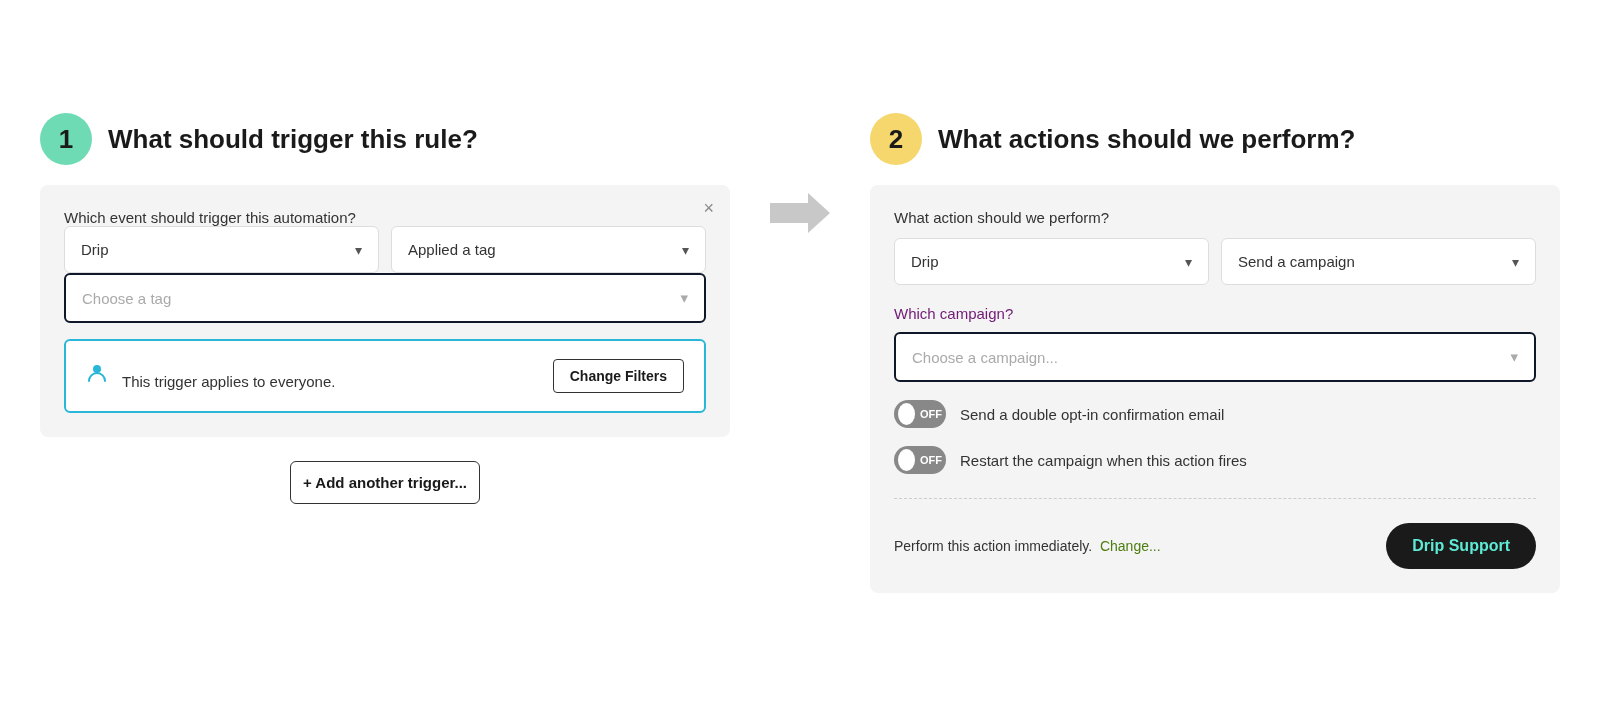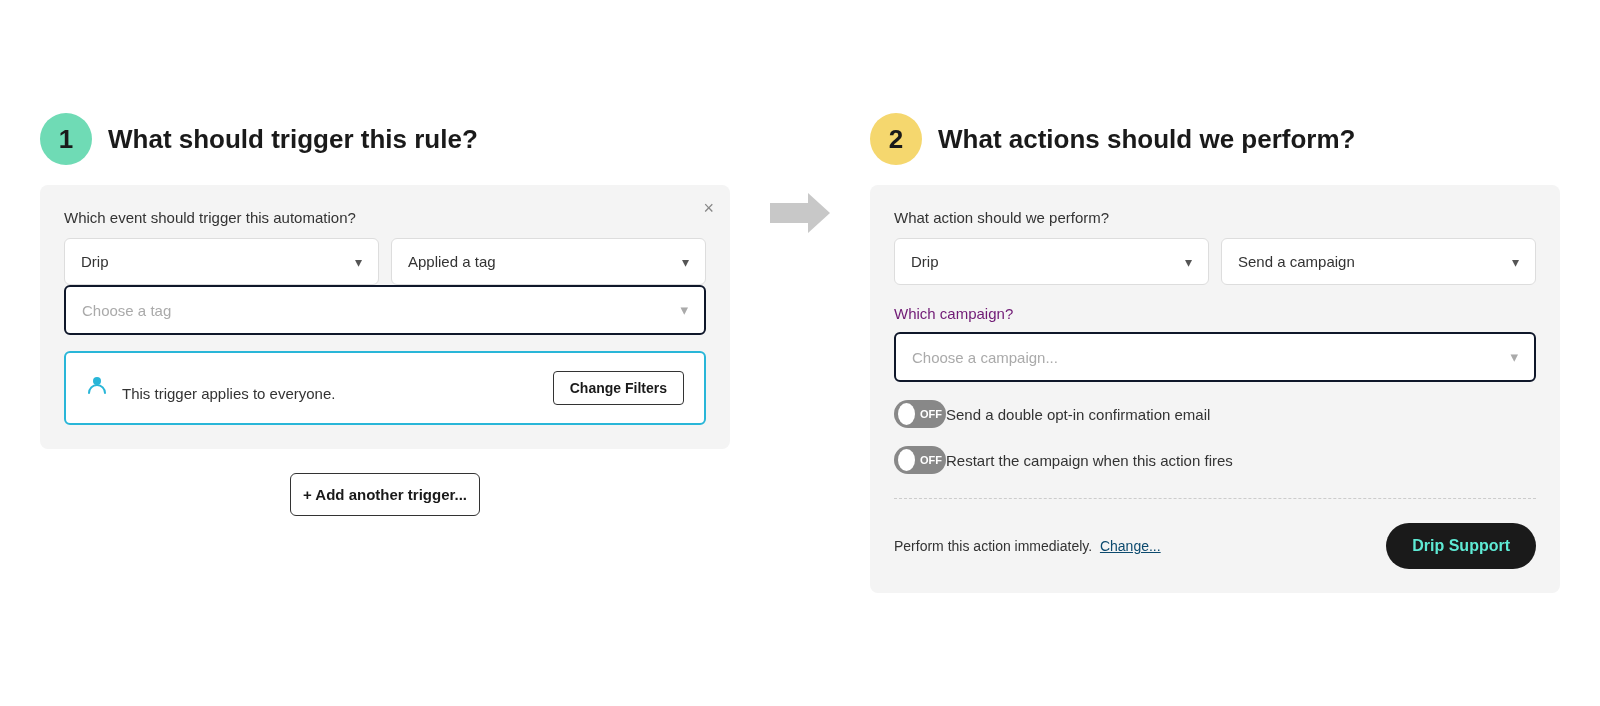--- a/index.html
+++ b/index.html
@@ -60,21 +60,21 @@
       background: none;
       border: none;
       font-size: 18px;
       color: #888;
       cursor: pointer;
       line-height: 1;
     }
     .card-label {
       font-size: 15px;
       color: #333;
-      margin-bottom: 12px;
+      margin-bottom: 0;
     }
     .select-row {
       display: flex;
       gap: 12px;
     }
     .select-box {
       flex: 1;
       background: #fff;
       border: 1px solid #ddd;
       border-radius: 6px;
@@ -159,20 +159,21 @@
       flex-shrink: 0;
     }
     .section2-card {
       background: #f4f4f4;
       border-radius: 8px;
       padding: 24px;
     }
     .toggle-row {
       display: flex;
       align-items: center;
+      gap: 14px;
       margin-top: 18px;
     }
     .toggle {
       width: 52px;
       height: 28px;
       background: #888;
       border-radius: 14px;
       display: flex;
       align-items: center;
       padding: 3px 4px;
@@ -203,22 +204,21 @@
     .footer-row {
       display: flex;
       align-items: center;
       justify-content: space-between;
     }
     .footer-text {
       font-size: 14px;
       color: #333;
     }
     .footer-link {
-      color: #0c4a6e;
-      text-decoration: underline;
+      color: #4d7c0f;
       cursor: pointer;
     }
     .drip-support-btn {
       background: #1a1a1a;
       color: #5eead4;
       border: none;
       border-radius: 30px;
       padding: 14px 26px;
       font-size: 16px;
       font-weight: 700;

